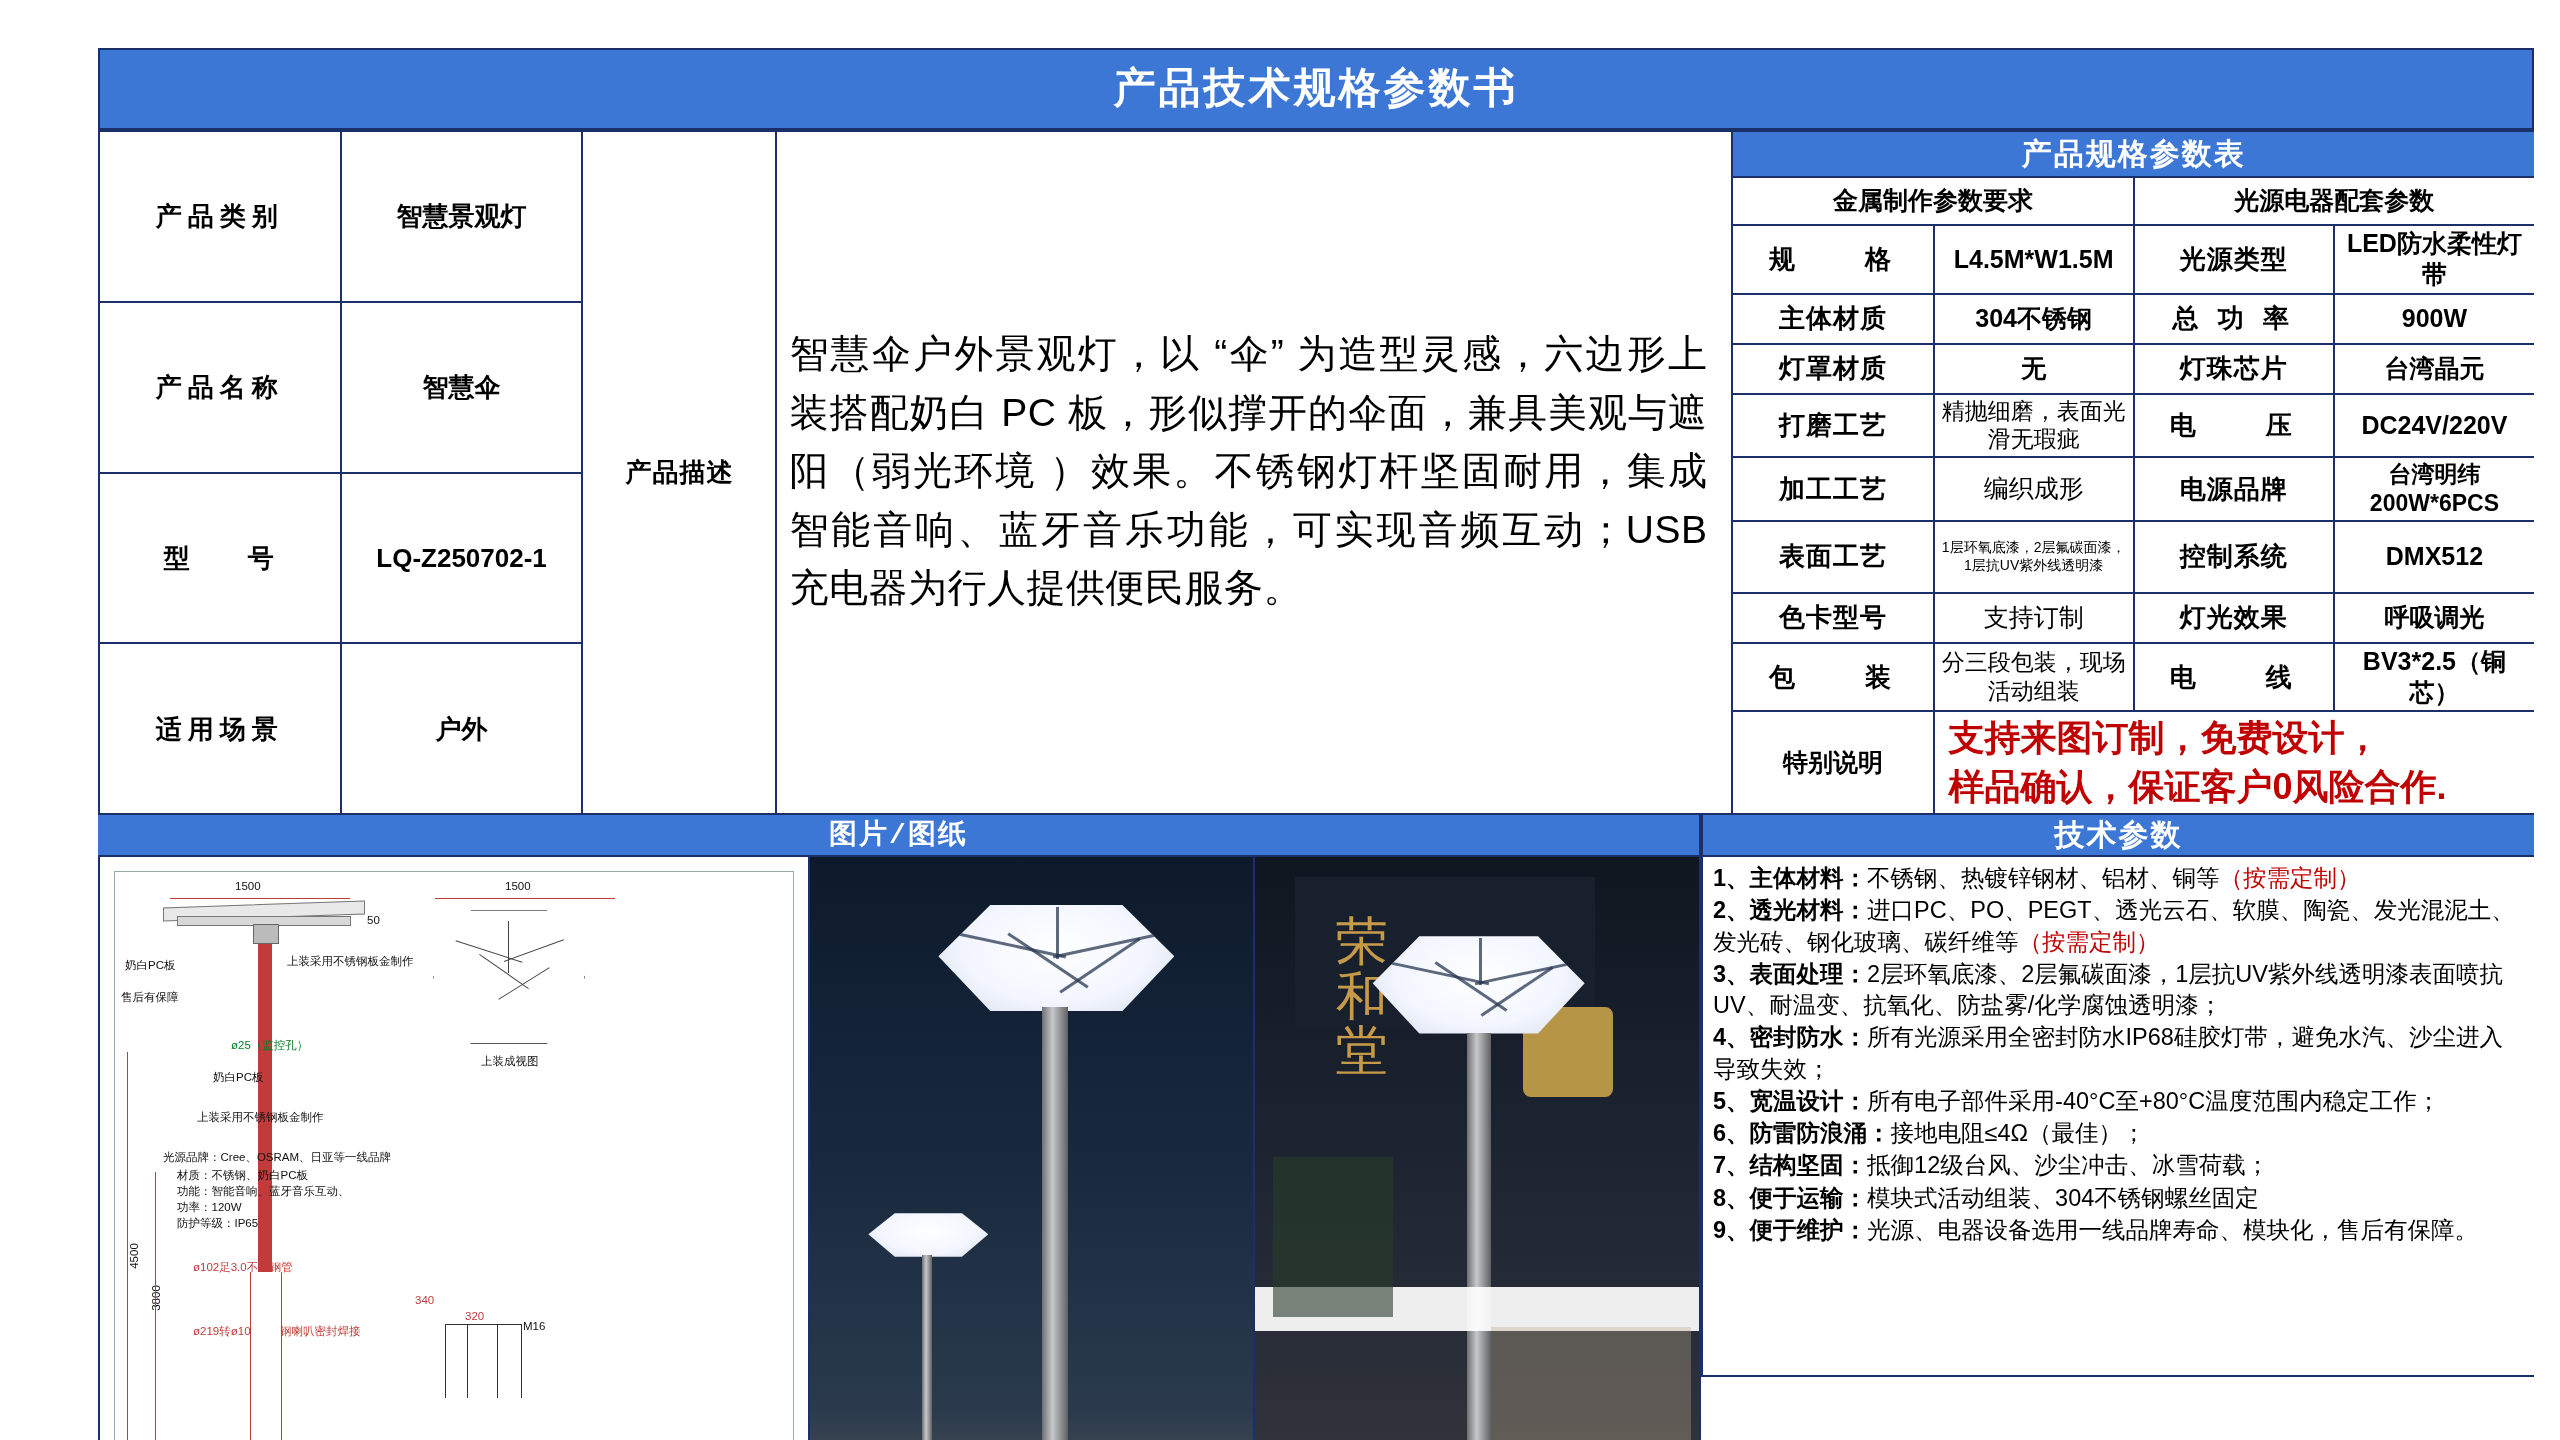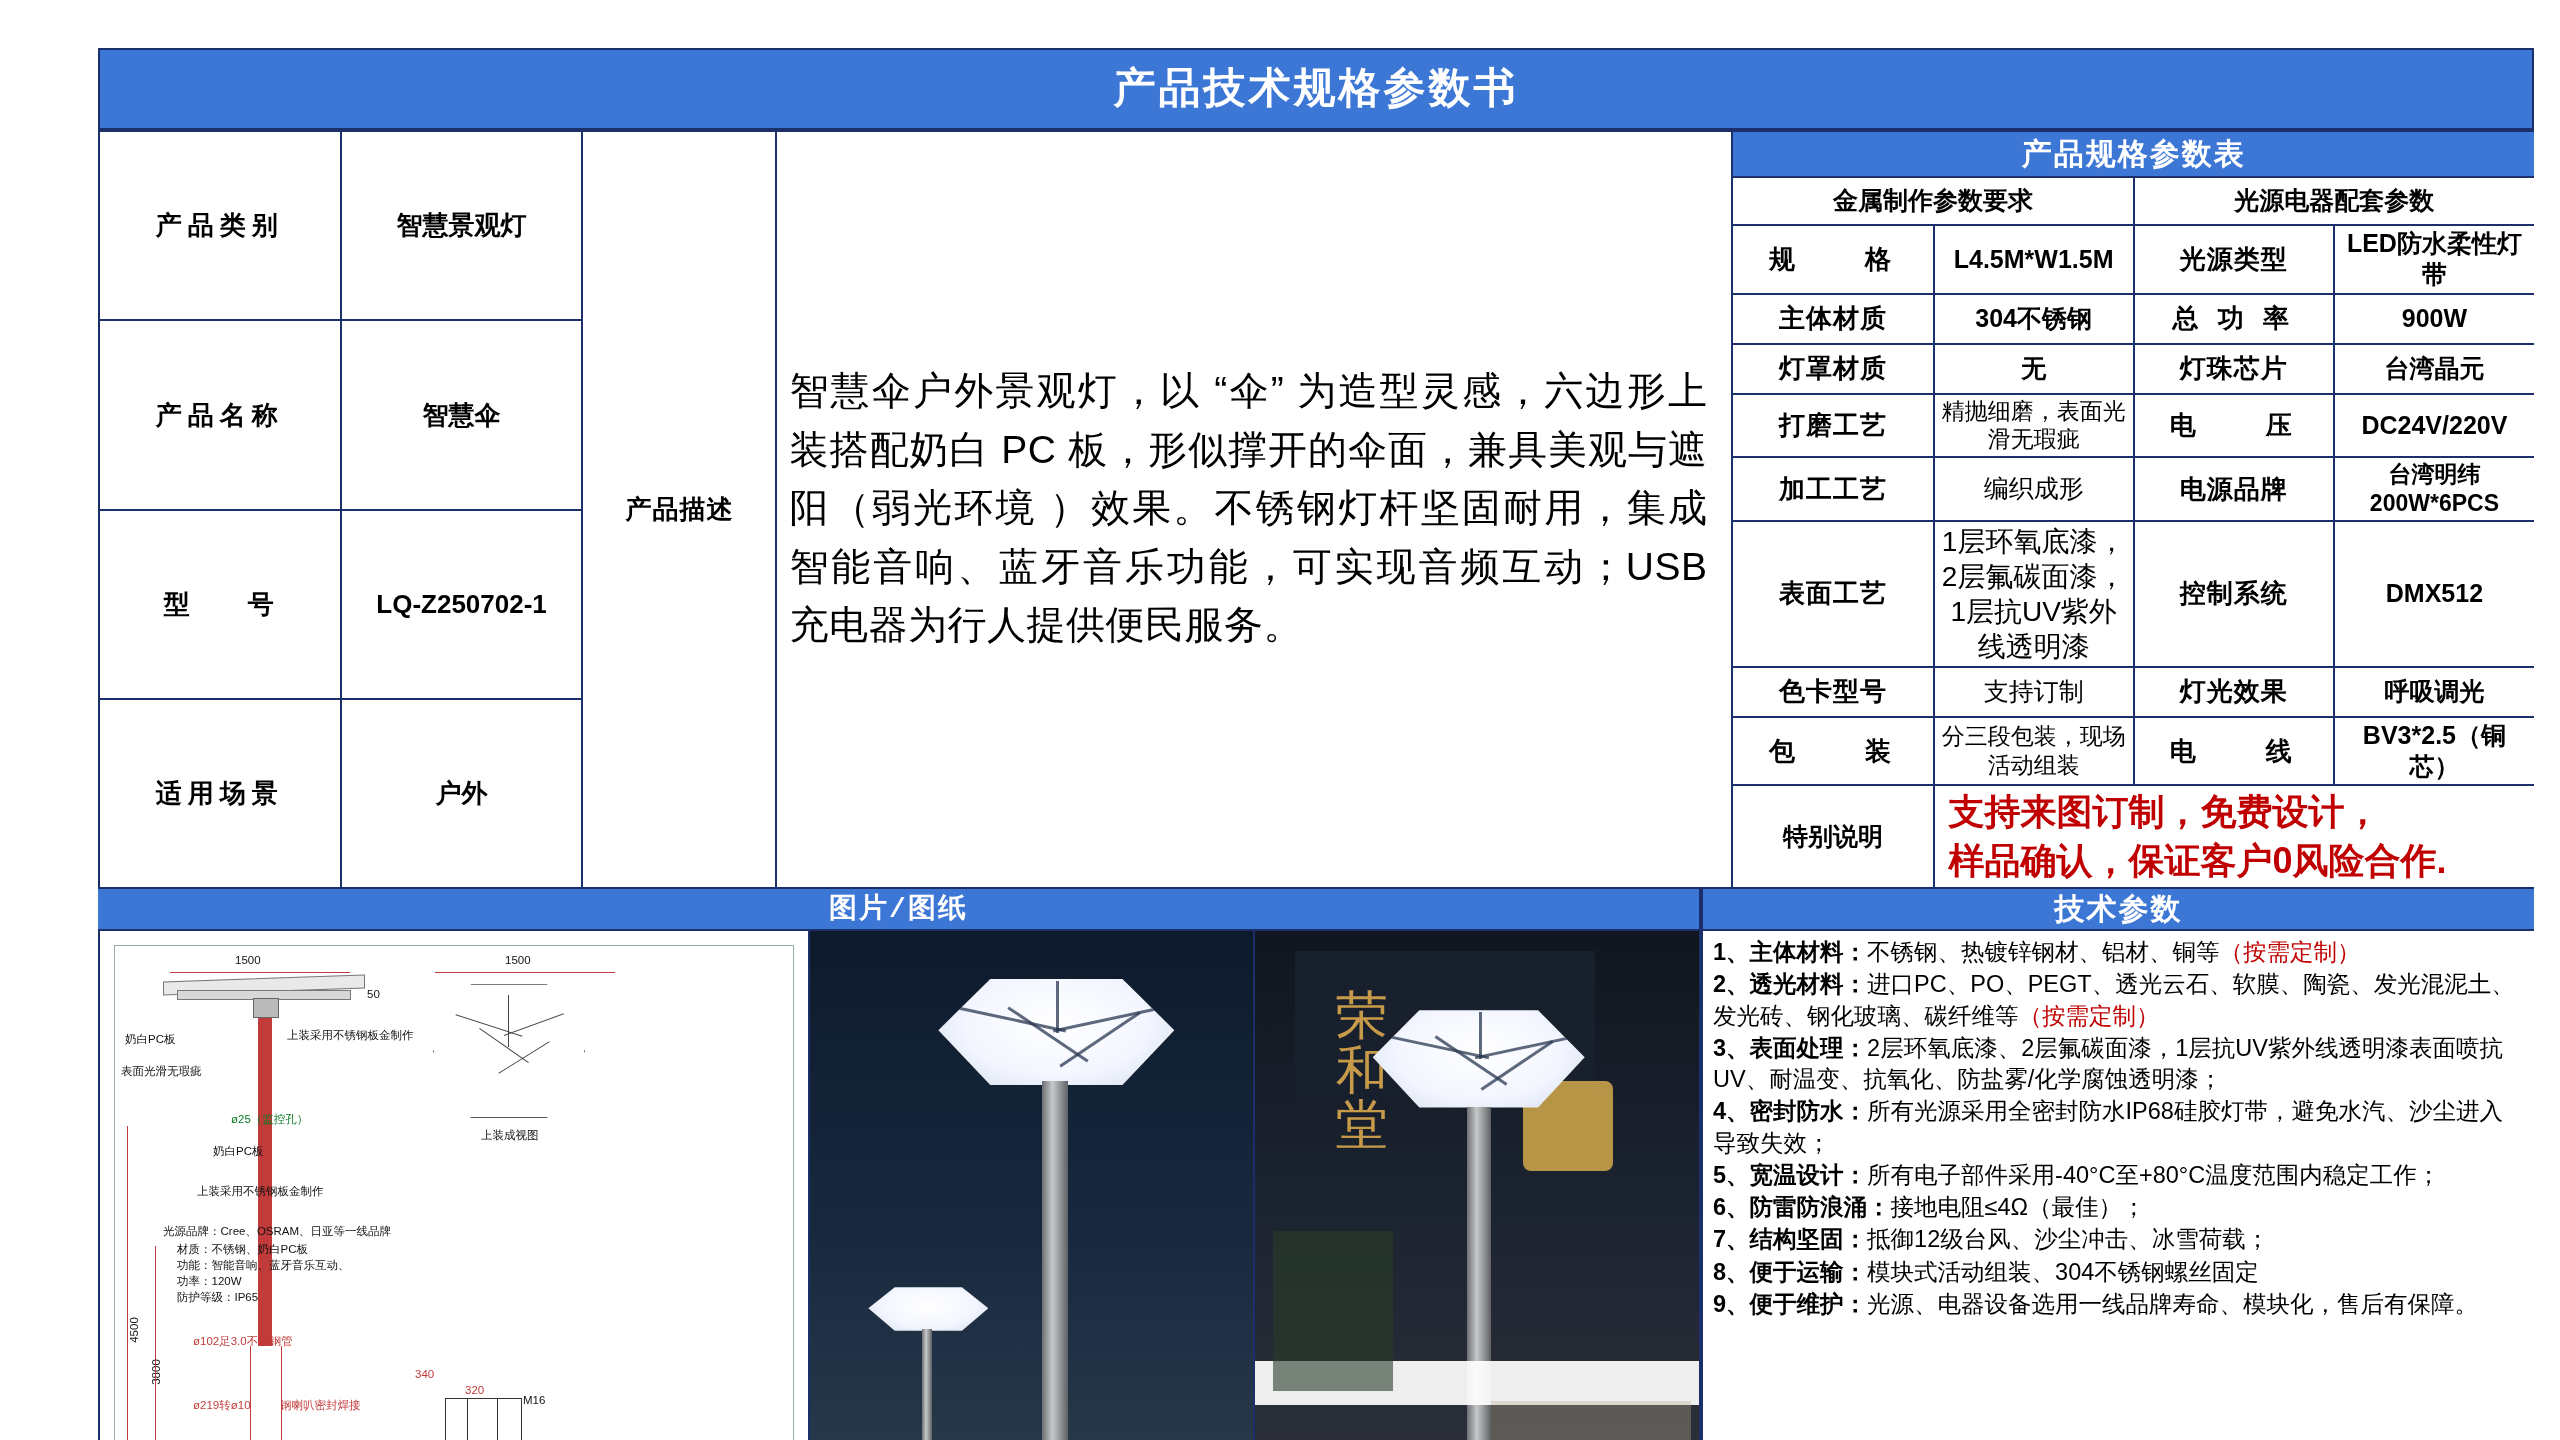--- a/index.html
+++ b/index.html
@@ -301,21 +301,21 @@
         <td class="val-n b" style="border-right:none;">DC24V/220V</td>
       </tr>
       <tr>
         <td class="lbl-tight" style="height:44px;border-left:none;">加工工艺</td>
         <td class="val-n">编织成形</td>
         <td class="lbl-tight">电源品牌</td>
         <td class="val-n b" style="border-right:none;font-size:23px;">台湾明纬200W*6PCS</td>
       </tr>
       <tr>
         <td class="lbl-tight" style="height:66px;border-left:none;">表面工艺</td>
-        <td class="val-n" style="font-size:28px;border-radius:19px;">1层环氧底漆，2层氟碳面漆，1层抗UV紫外线透明漆</td>
+        <td class="val-n" style="font-size:14px;border-radius:19px;">1层环氧底漆，2层氟碳面漆，1层抗UV紫外线透明漆</td>
         <td class="lbl-tight">控制系统</td>
         <td class="val-n b" style="border-right:none;">DMX512</td>
       </tr>
       <tr>
         <td class="lbl-tight" style="height:44px;border-left:none;">色卡型号</td>
         <td class="val-n">支持订制</td>
         <td class="lbl-tight">灯光效果</td>
         <td class="val-n b" style="border-right:none;">呼吸调光</td>
       </tr>
       <tr>
@@ -354,21 +354,21 @@
             <div class="dim" style="left:55px;top:26px;width:180px;"></div>
 
             <div class="umbrella-top" style="left:48px;top:32px;width:200px;height:12px;transform:skewY(-2deg);"></div>
             <div class="umbrella-top" style="left:62px;top:44px;width:172px;height:8px;background:#d8d8d8;"></div>
             <div class="tx" style="left:252px;top:42px;">50</div>
             <div class="lng" style="left:143px;top:52px;width:14px;height:486px;background:#c23b3b;"></div>
             <div class="lng" style="left:138px;top:52px;width:24px;height:18px;background:#bbb;border:1px solid #666;"></div>
 
             <div class="tx" style="left:10px;top:86px;">奶白PC板</div>
             <div class="tx" style="left:172px;top:82px;">上装采用不锈钢板金制作</div>
-            <div class="tx" style="left:6px;top:118px;">表面光滑无瑕疵</div>
+            <div class="tx" style="left:6px;top:118px;">售后有保障</div>
             <div class="tx txg" style="left:116px;top:166px;">ø25（监控孔）</div>
             <div class="tx" style="left:98px;top:198px;">奶白PC板</div>
             <div class="tx" style="left:82px;top:238px;">上装采用不锈钢板金制作</div>
 
             <div class="tx" style="left:390px;top:8px;">1500</div>
             <div class="dim" style="left:320px;top:26px;width:180px;"></div>
             <div class="hex" style="left:318px;top:38px;">
               <div class="lng" style="left:74px;top:10px;width:1px;height:52px;"></div>
               <div class="lng" style="left:40px;top:60px;width:60px;height:1px;transform:rotate(35deg);"></div>
               <div class="lng" style="left:60px;top:72px;width:60px;height:1px;transform:rotate(-32deg);"></div>

